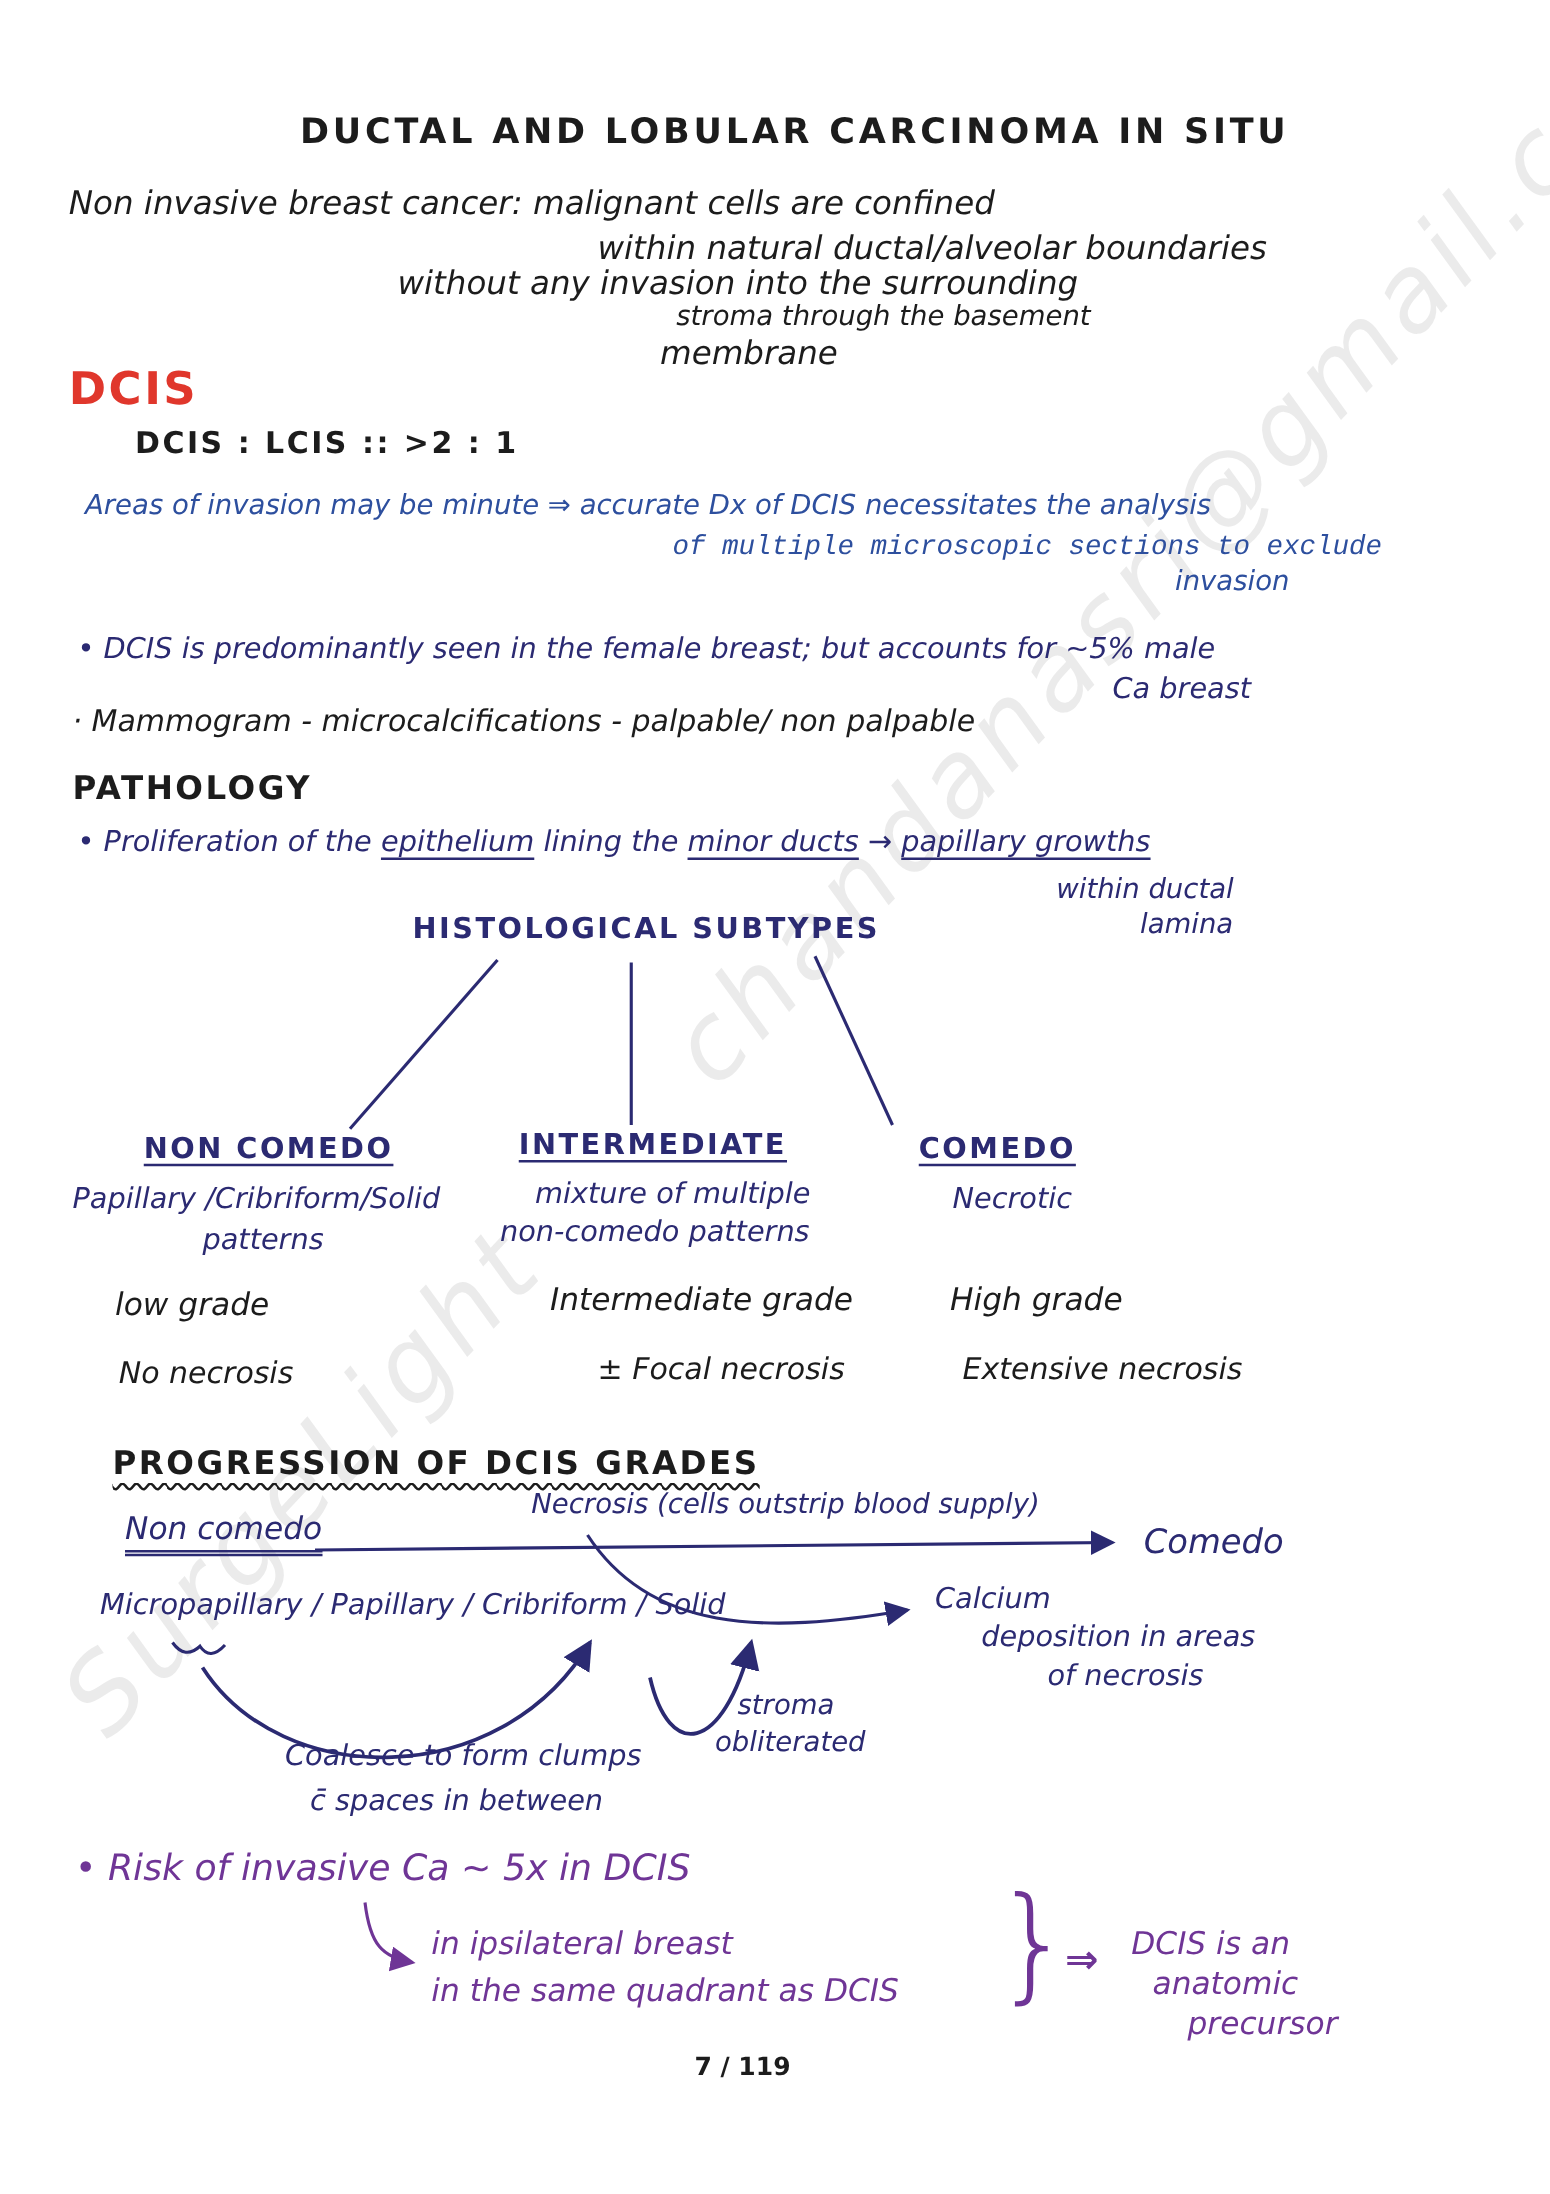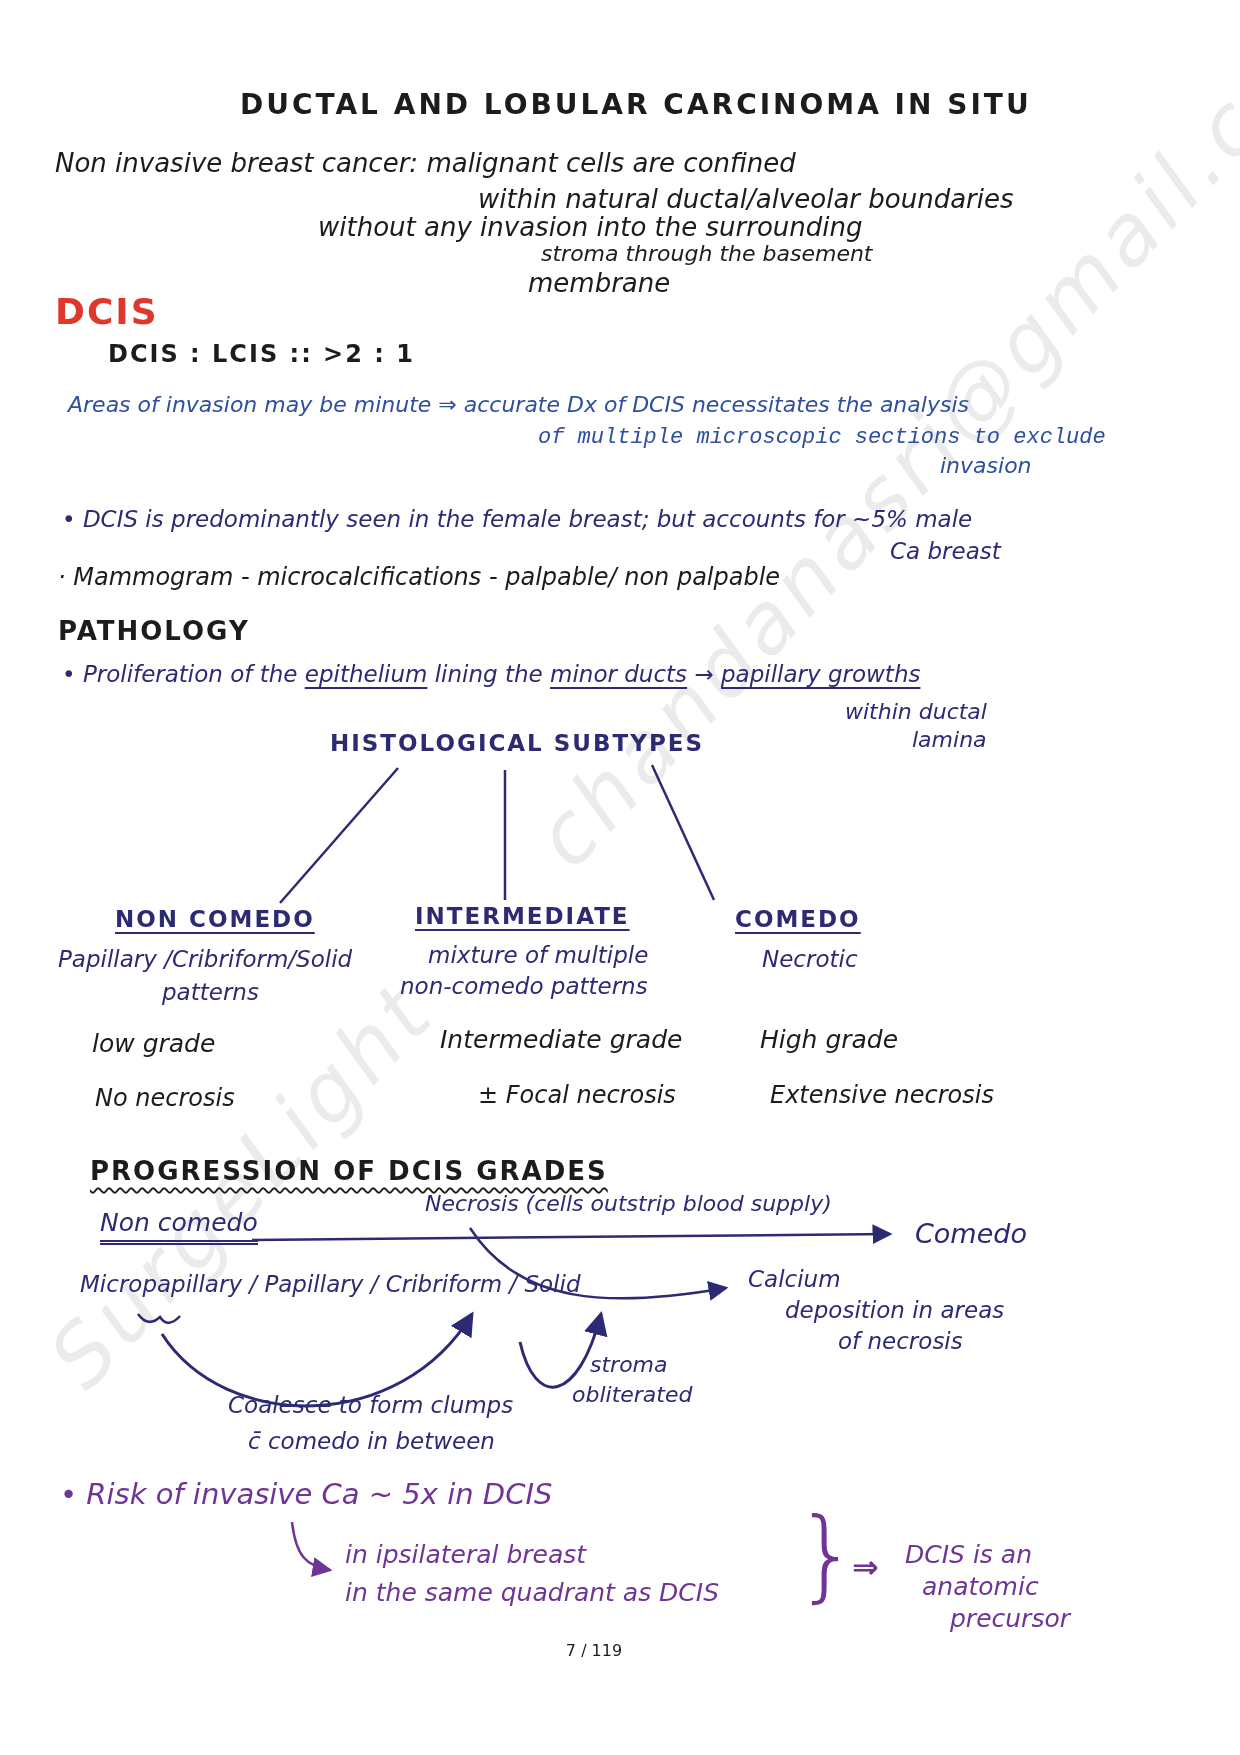--- a/index.html
+++ b/index.html
@@ -106,24 +106,24 @@
 <div class="abs hw ink-navy" style="left:425px;top:1191px;font-size:22px;">Necrosis (cells outstrip blood supply)</div>
 <div class="abs hw ink-navy" style="left:915px;top:1218px;font-size:27px;">Comedo</div>
 
 <div class="abs hw ink-navy" style="left:80px;top:1271px;font-size:23px;">Micropapillary / Papillary / Cribriform / Solid</div>
 <div class="abs hw ink-navy" style="left:748px;top:1266px;font-size:23px;">Calcium</div>
 <div class="abs hw ink-navy" style="left:785px;top:1297px;font-size:23px;">deposition in areas</div>
 <div class="abs hw ink-navy" style="left:838px;top:1328px;font-size:23px;">of necrosis</div>
 <div class="abs hw ink-navy" style="left:590px;top:1352px;font-size:22px;">stroma</div>
 <div class="abs hw ink-navy" style="left:572px;top:1382px;font-size:22px;">obliterated</div>
 <div class="abs hw ink-navy" style="left:228px;top:1392px;font-size:23px;">Coalesce to form clumps</div>
-<div class="abs hw ink-navy" style="left:248px;top:1428px;font-size:23px;">c̄ comedo in between</div>
+<div class="abs hw ink-navy" style="left:248px;top:1428px;font-size:23px;">c̄ spaces in between</div>
 
 <div class="abs hw ink-purple" style="left:60px;top:1477px;font-size:29px;">• Risk of invasive Ca ~ 5x in DCIS</div>
 <div class="abs hw ink-purple" style="left:345px;top:1540px;font-size:25px;">in ipsilateral breast</div>
 <div class="abs hw ink-purple" style="left:345px;top:1578px;font-size:25px;">in the same quadrant as DCIS</div>
 <div class="abs ink-purple" style="left:795px;top:1505px;font-size:100px;line-height:1;font-weight:300;">}</div>
 <div class="abs ink-purple" style="left:852px;top:1548px;font-size:32px;font-weight:bold;">⇒</div>
 <div class="abs hw ink-purple" style="left:905px;top:1540px;font-size:25px;">DCIS is an</div>
 <div class="abs hw ink-purple" style="left:922px;top:1572px;font-size:25px;">anatomic</div>
 <div class="abs hw ink-purple" style="left:950px;top:1604px;font-size:25px;">precursor</div>
 
-<div id="page-number" class="abs ink-black center" style="left:0;top:1641px;width:1108px;font-size:16px;">7 / 119</div>
+<div id="page-number" class="abs ink-black center" style="left:0;top:1641px;width:1108px;font-size:20px;font-weight:bold;">7 / 119</div>
 
 </body></html>

